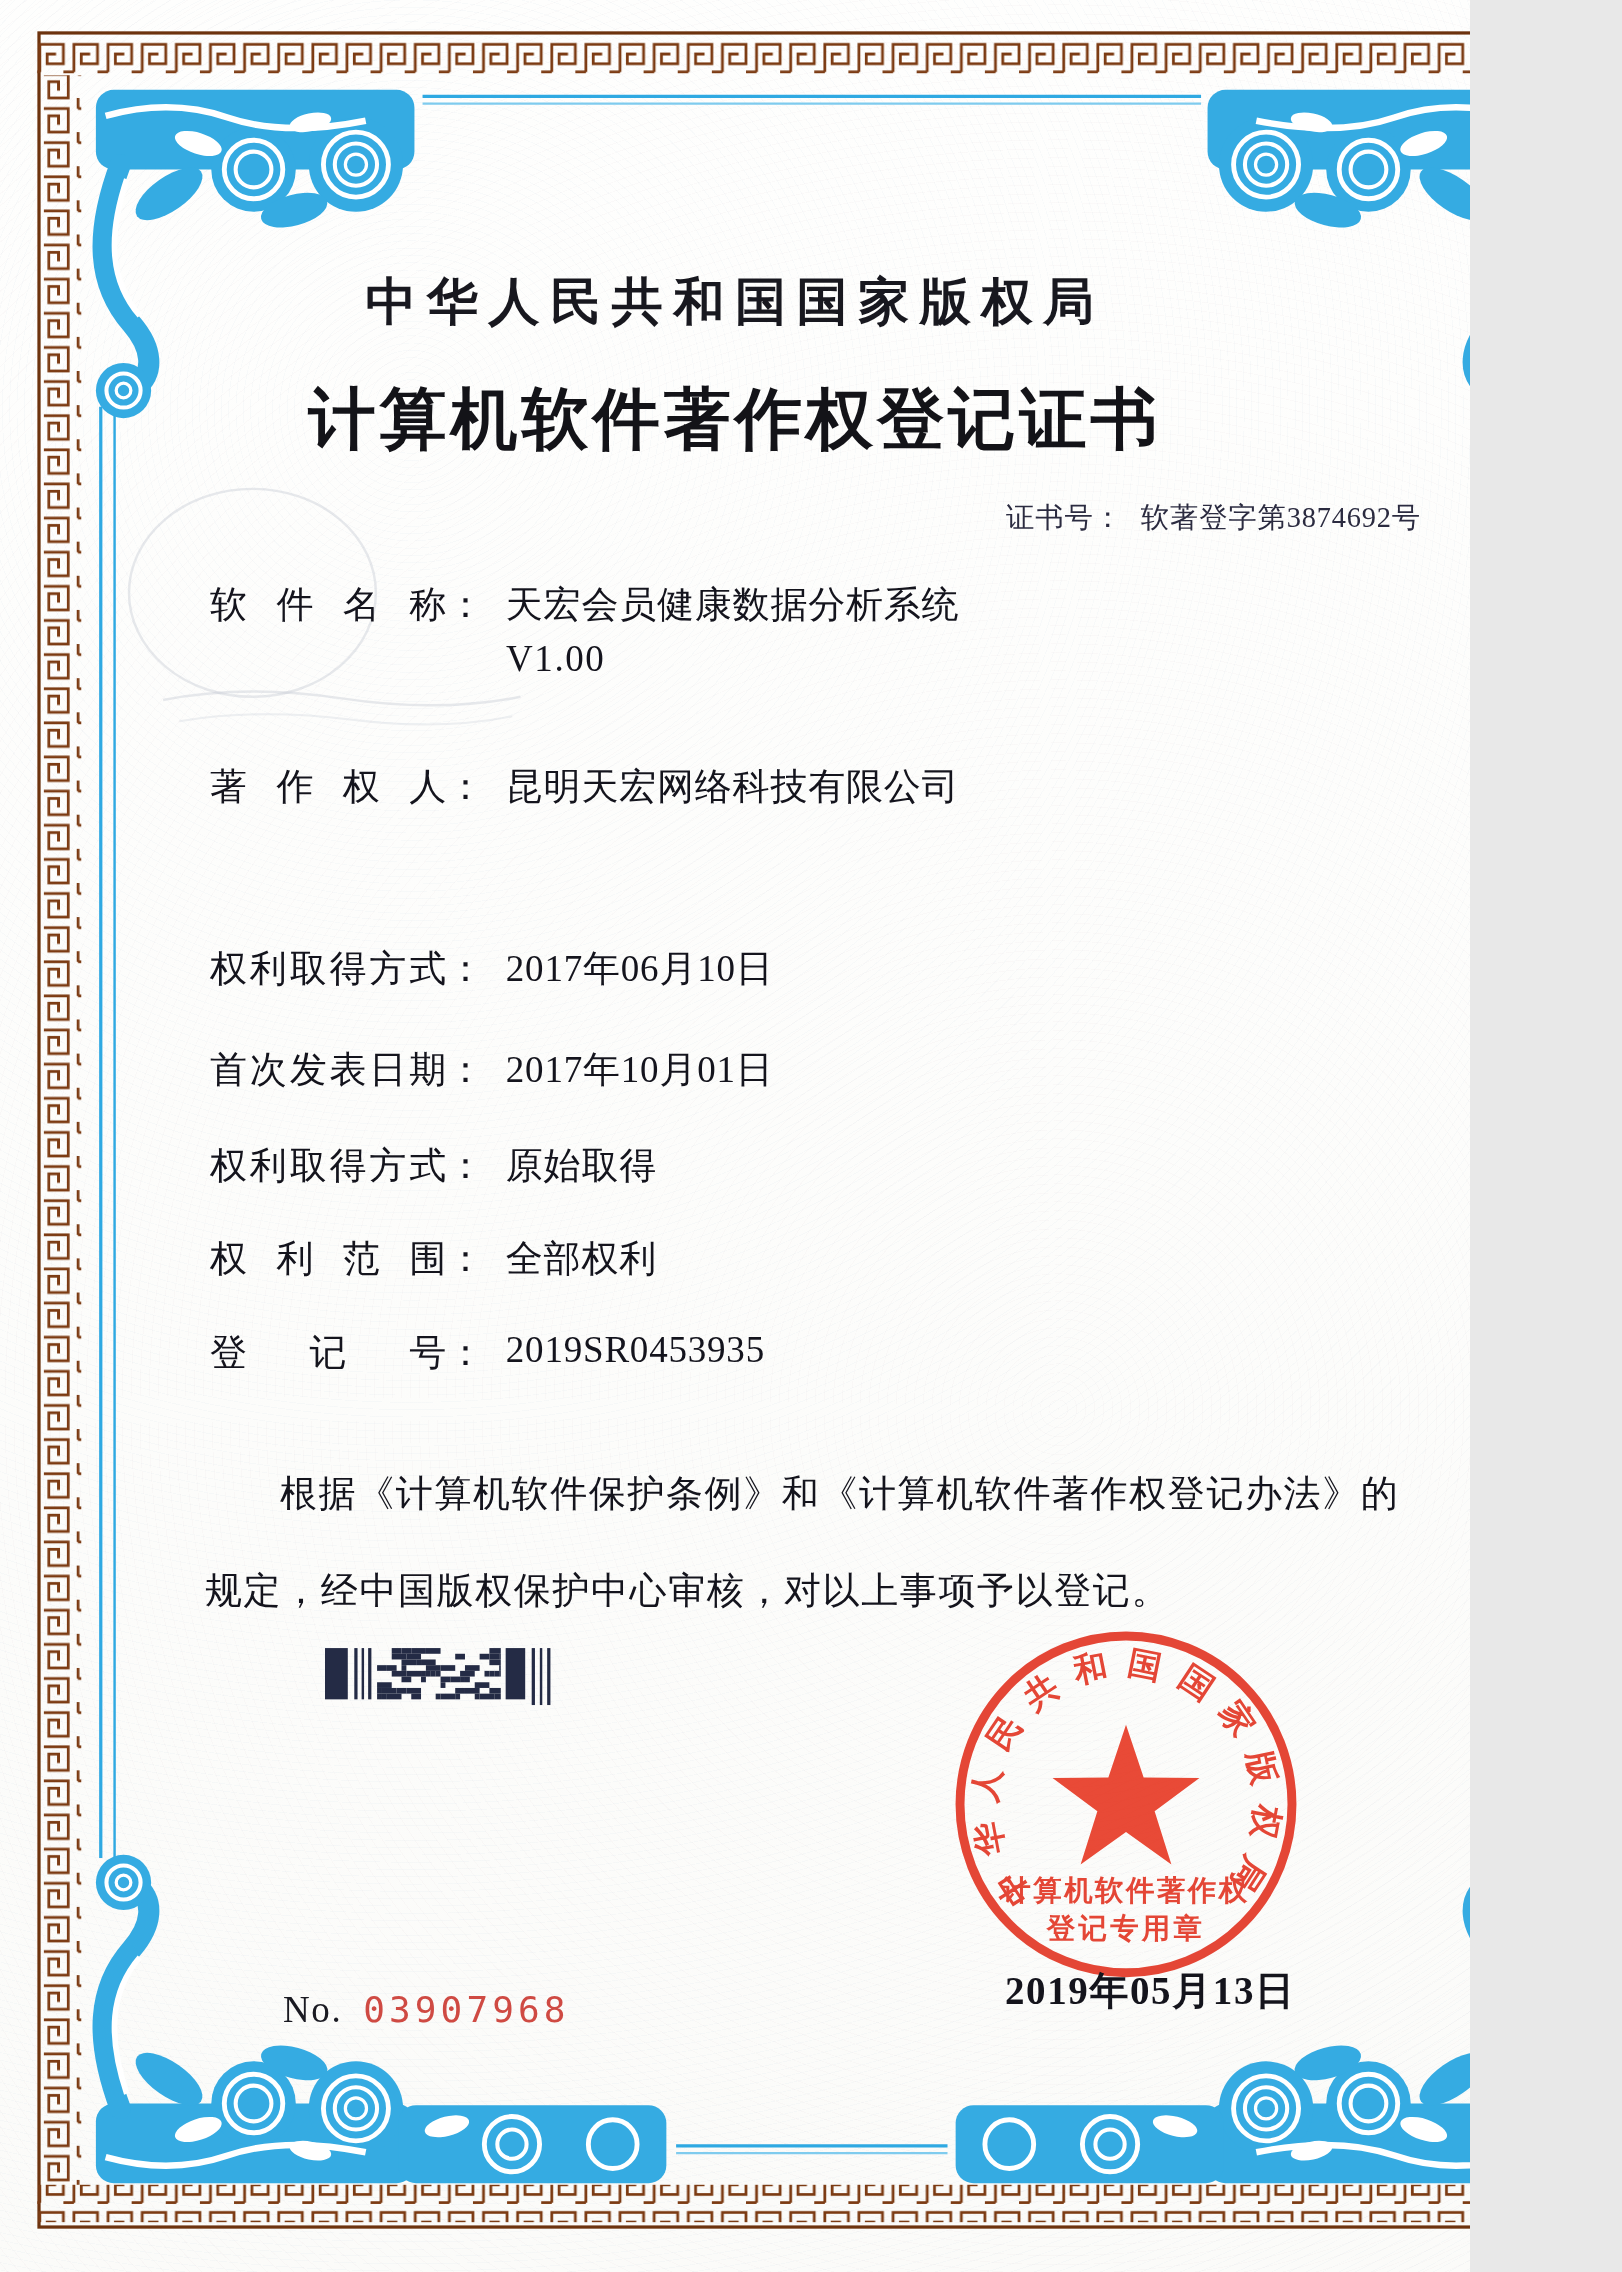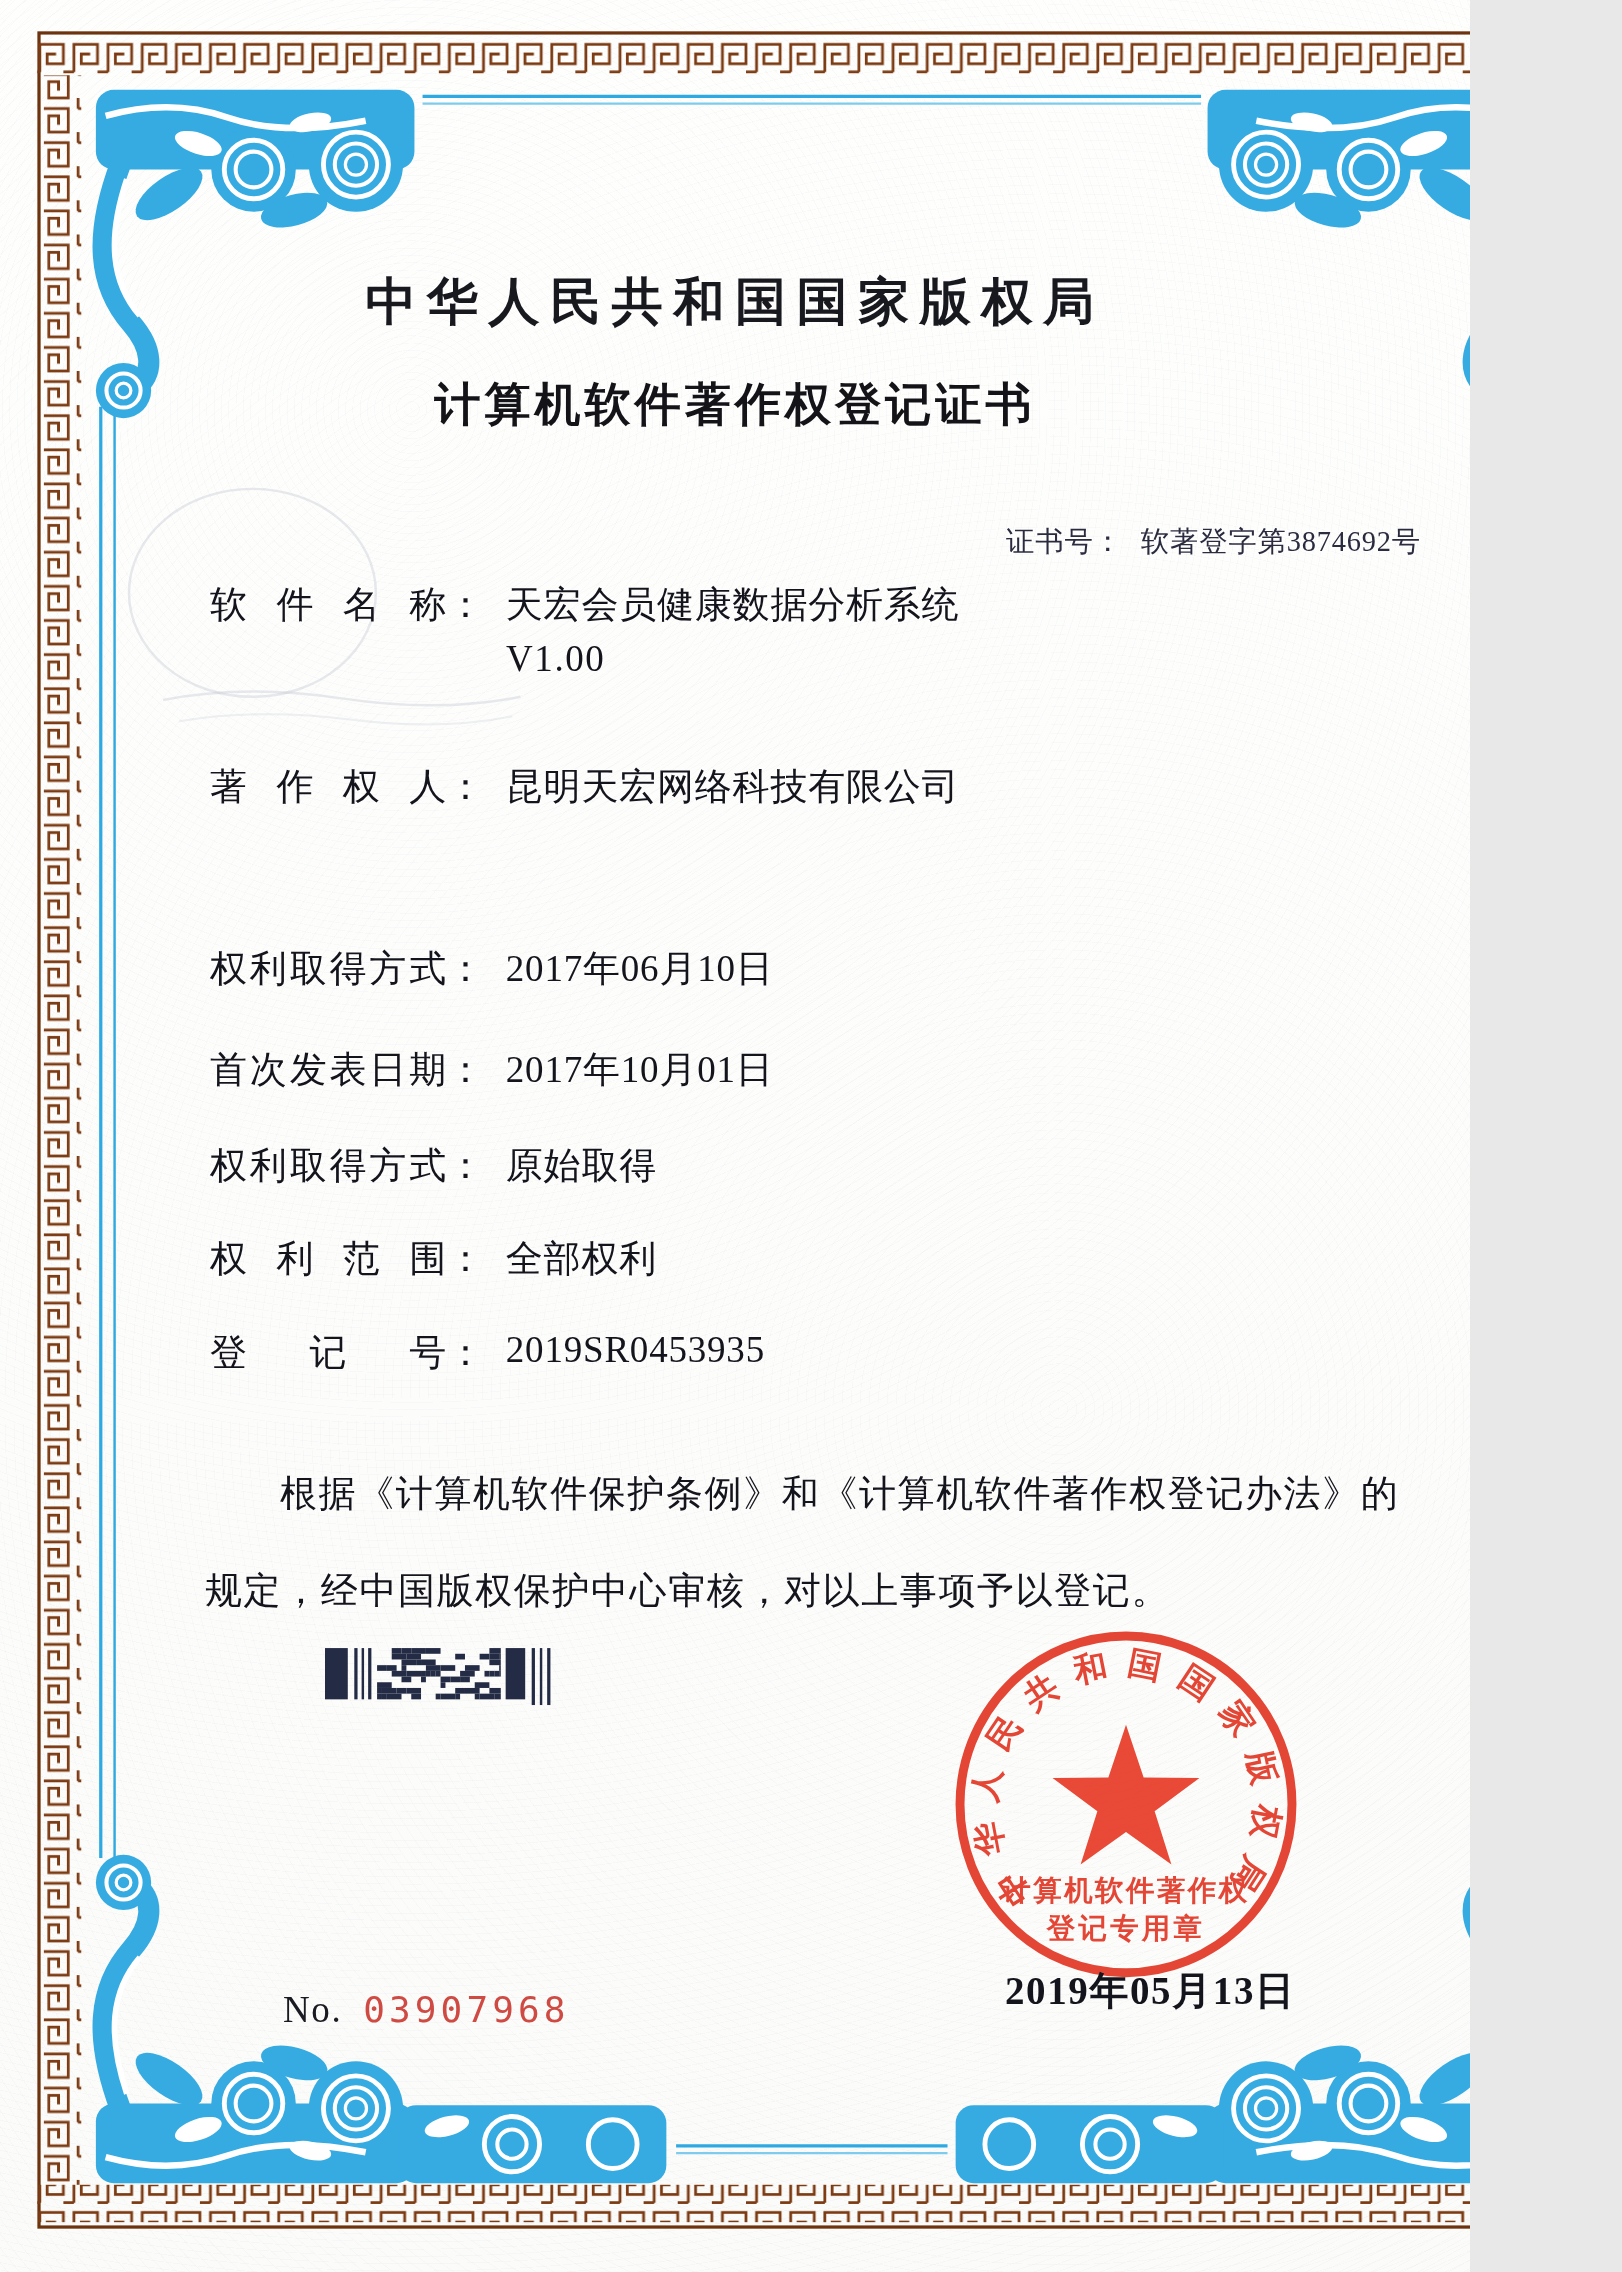--- a/index.html
+++ b/index.html
@@ -16,25 +16,25 @@
   }
   .abs{position:absolute;}
   svg{display:block;}
 
   .issuer{
     left:0;top:268px;width:100%;text-align:center;
     font-size:51px;font-weight:700;letter-spacing:10.6px;color:#18181f;
   }
   .cert-title{
     left:0;top:374px;width:100%;text-align:center;
-    font-size:46px;font-weight:900;letter-spacing:4.1px;color:#131318;
+    font-size:67px;font-weight:900;letter-spacing:4.1px;color:#131318;
   }
   .cert-no{
     left:1006px;top:499px;font-size:28.4px;color:#2b2b40;
-    display:flex;gap:18px;letter-spacing:0.8px;margin-top:24px;
+    display:flex;gap:18px;letter-spacing:0.8px;
   }
   .frow{
     left:210px;display:flex;align-items:flex-start;
     font-size:37px;color:#14141d;letter-spacing:0.8px;
   }
   .flabel{
     display:inline-block;width:237px;
     text-align:justify;text-align-last:justify;
   }
   .fcolon{display:inline-block;}

